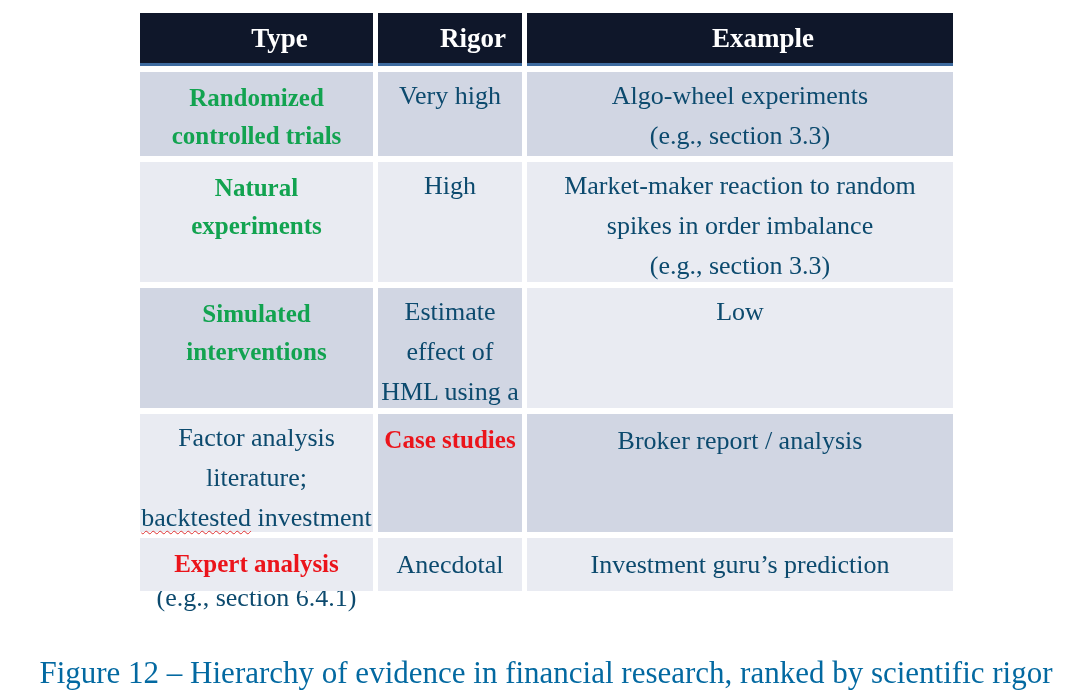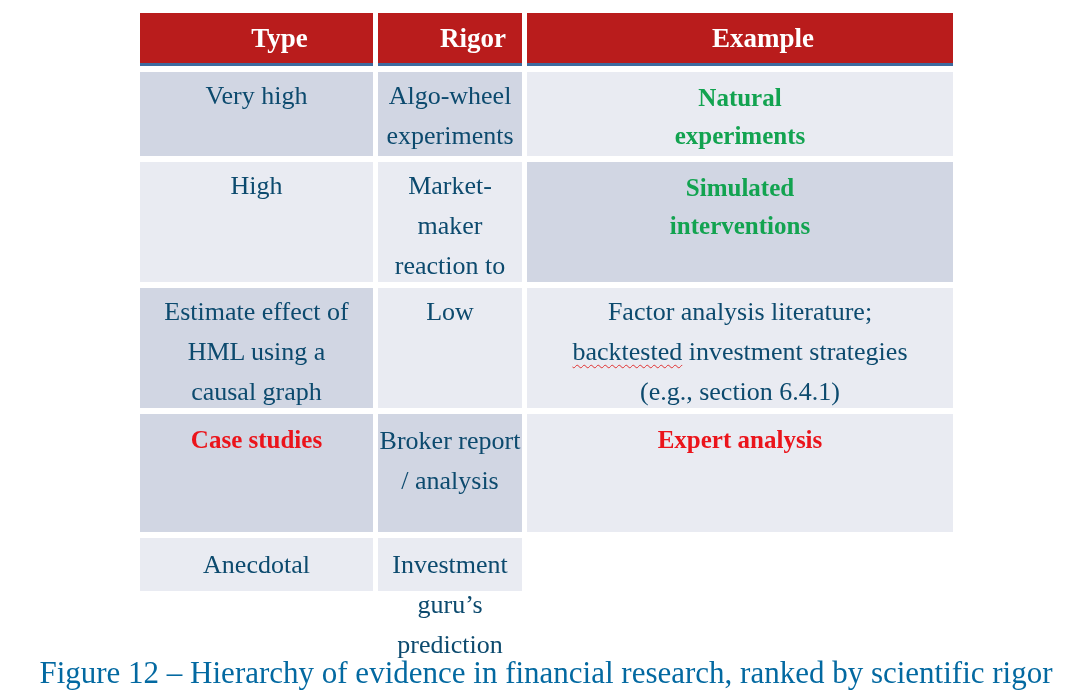--- a/index.html
+++ b/index.html
@@ -22,21 +22,21 @@
     left: 140px;
     top: 13px;
     display: grid;
     grid-template-columns: 233px 144px 426px;
     grid-template-rows: 53px 84px 120px 120px 118px 53px 51px;
     column-gap: 5px;
     row-gap: 6px;
     background: #ffffff;
   }
   .th {
-    background: #b91c1c;
+    background: #0f172a;
     border-bottom: 3px solid #3E6B9F;
     box-sizing: border-box;
     color: #ffffff;
     font-weight: bold;
     font-size: 27px;
     display: flex;
     align-items: center;
     justify-content: center;
     padding-left: 46px;
   }
@@ -83,20 +83,22 @@
 <body>
 
 <div class="page">
 
   <div class="evidence-table">
 
     <div class="th">Type</div>
     <div class="th">Rigor</div>
     <div class="th">Example</div>
 
+    <div class="cell type-cell tone-green band-dark">Randomized
+controlled trials</div>
     <div class="cell rigor-cell band-dark">Very high</div>
     <div class="cell example-cell band-dark">Algo-wheel experiments
 (e.g., section 3.3)</div>
 
     <div class="cell type-cell tone-green band-light">Natural
 experiments</div>
     <div class="cell rigor-cell band-light">High</div>
     <div class="cell example-cell band-light">Market-maker reaction to random
 spikes in order imbalance
 (e.g., section 3.3)</div>

